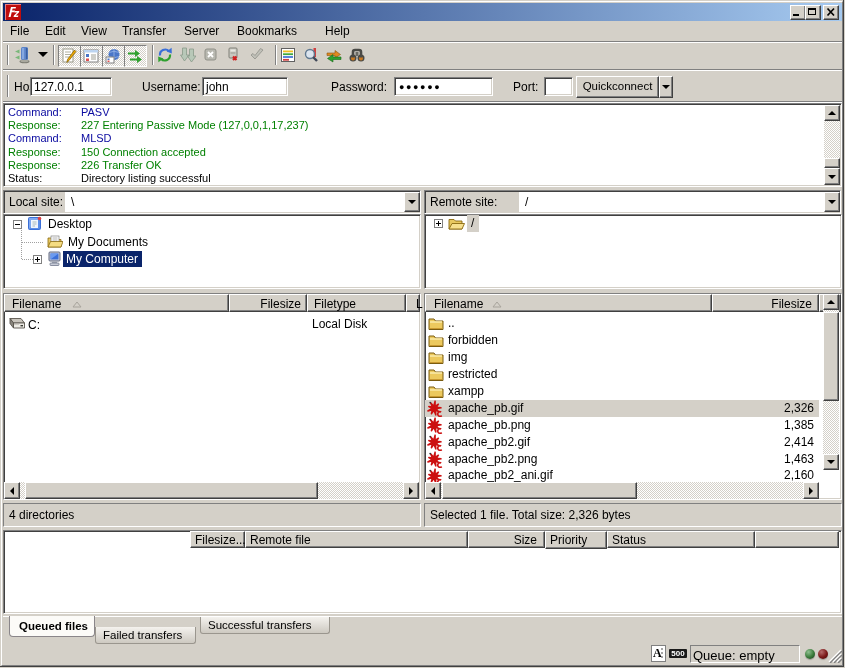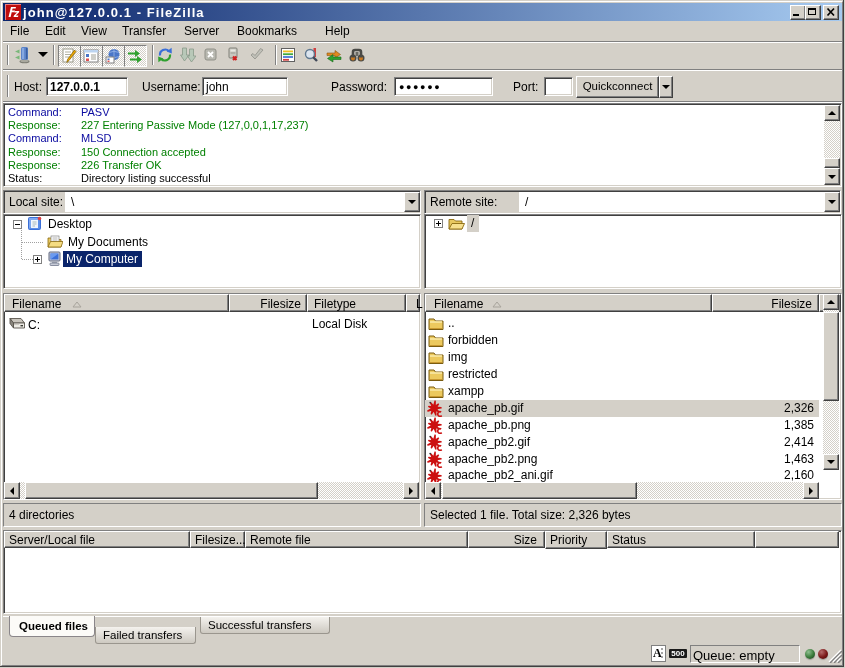--- a/index.html
+++ b/index.html
@@ -39,21 +39,20 @@
 <div class="abs" style="left:1px;top:1px;width:840px;height:663px;border-right:1px solid #808080;border-bottom:1px solid #808080;border-top:1px solid #fff;border-left:1px solid #fff;"></div>
 
 <div class="abs" style="left:3px;top:3px;width:839px;height:18px;background:linear-gradient(to right,#0a246a,#a6caf0);display:flex;align-items:center;">
   <svg class="abs" style="left:2px;top:1px;" width="16" height="16" viewBox="0 0 16 16">
     <rect x="0" y="0" width="16" height="16" fill="#bf0d0d"></rect>
     <rect x="0" y="0" width="16" height="1" fill="#e98080"></rect>
     <rect x="0" y="0" width="1" height="16" fill="#e98080"></rect>
     <path d="M3.5 13 L6 3 L11 3 L10.6 4.6 L7.6 4.6 L7.1 6.6 L10 6.6 L9.6 8.2 L6.7 8.2 L5.6 13 Z" fill="#fff"></path>
     <path d="M8.5 13 L8.9 11.6 L12 8.4 L9.5 8.4 L9.9 7 L14.3 7 L13.9 8.4 L10.8 11.6 L13.4 11.6 L13 13 Z" fill="#fff"></path>
   </svg>
-  <div class="abs lbl" style="left:20px;top:2px;color:#fff;font-weight:bold;font-size:13px;letter-spacing:1.05px;">john@127.0.0.1 - FileZilla</div>
 
   <div class="abs raised" style="left:787px;top:2px;width:14px;height:13px;">
       <div class="abs" style="left:2px;top:8px;width:6px;height:2px;background:#000;"></div>
     </div>
   <div class="abs raised" style="left:802px;top:2px;width:14px;height:13px;">
       <div class="abs" style="left:2px;top:2px;width:8px;height:7px;border:1px solid #000;border-top:2px solid #000;box-sizing:border-box;"></div>
     </div>
   <div class="abs raised" style="left:820px;top:2px;width:14px;height:13px;">
     <svg width="14" height="13" viewBox="0 0 14 13">
         <path d="M3.5 2.5 L10 9.5 M10 2.5 L3.5 9.5" stroke="#000" stroke-width="1.7"></path>
@@ -174,21 +173,21 @@
     <circle cx="12" cy="11.5" r="2" fill="#c87820"></circle>
     <path d="M4 10.5 L4 5 Q4 3 6 3 L10 3 Q12 3 12 5 L12 10.5" fill="none" stroke="#4a4a46" stroke-width="2.6"></path>
     <rect x="6.5" y="5" width="3" height="4" fill="#6a6a64"></rect>
   </svg>
 </div>
 <div class="abs hgroove" style="left:3px;top:69px;width:839px;"></div>
 
 <div class="abs" id="qcbar" style="left:3px;top:71px;width:839px;height:44px;">
   <div class="abs vsep" style="left:4px;top:4px;height:22px;"></div>
   <div class="abs lbl" style="left:11px;top:9px;">Host:</div>
-  <div class="abs sunk2 white" style="left:43px;top:6px;width:82px;height:19px;box-sizing:border-box;font-weight:bold;">
+  <div class="abs sunk2 white" style="left:27px;top:6px;width:82px;height:19px;box-sizing:border-box;">
       <div class="abs lbl" style="left:3px;top:2px;">127.0.0.1</div>
     </div>
   <div class="abs lbl" style="left:139px;top:9px;">Username:</div>
   <div class="abs sunk2 white" style="left:199px;top:6px;width:86px;height:19px;box-sizing:border-box;">
       <div class="abs lbl" style="left:3px;top:2px;">john</div>
     </div>
   <div class="abs lbl" style="left:328px;top:9px;">Password:</div>
   <div class="abs sunk2 white" style="left:391px;top:6px;width:99px;height:19px;box-sizing:border-box;">
       <div class="abs lbl" style="left:4px;top:4px;font-size:9px;letter-spacing:1.6px;">●●●●●●</div>
     </div>
@@ -444,23 +443,20 @@
 </div>
 
 <div class="abs sunk1" id="lstatus" style="left:3px;top:503px;width:416px;height:22px;">
     <div class="abs lbl" style="left:5px;top:4px;">4 directories</div>
   </div>
 <div class="abs sunk1" id="rstatus" style="left:424px;top:503px;width:416px;height:22px;">
     <div class="abs lbl" style="left:5px;top:4px;">Selected 1 file. Total size: 2,326 bytes</div>
   </div>
 
 <div class="abs sunk2 white" id="queue" style="left:3px;top:530px;width:837px;height:82px;">
-  <div class="abs raised" style="left:0;top:0;width:186px;height:17px;box-sizing:border-box;">
-      <div class="abs lbl" style="left:4px;top:1px;">Server/Local file</div>
-    </div>
   <div class="abs raised" style="left:186px;top:0;width:55px;height:17px;box-sizing:border-box;">
       <div class="abs lbl" style="left:4px;top:1px;">Filesize...</div>
     </div>
   <div class="abs raised" style="left:241px;top:0;width:223px;height:17px;box-sizing:border-box;">
       <div class="abs lbl" style="left:4px;top:1px;">Remote file</div>
     </div>
   <div class="abs raised" style="left:464px;top:0;width:77px;height:17px;box-sizing:border-box;">
       <div class="abs lbl" style="right:7px;top:1px;">Size</div>
     </div>
   <div class="abs raised" style="left:541px;top:0;width:62px;height:18px;box-sizing:border-box;">

